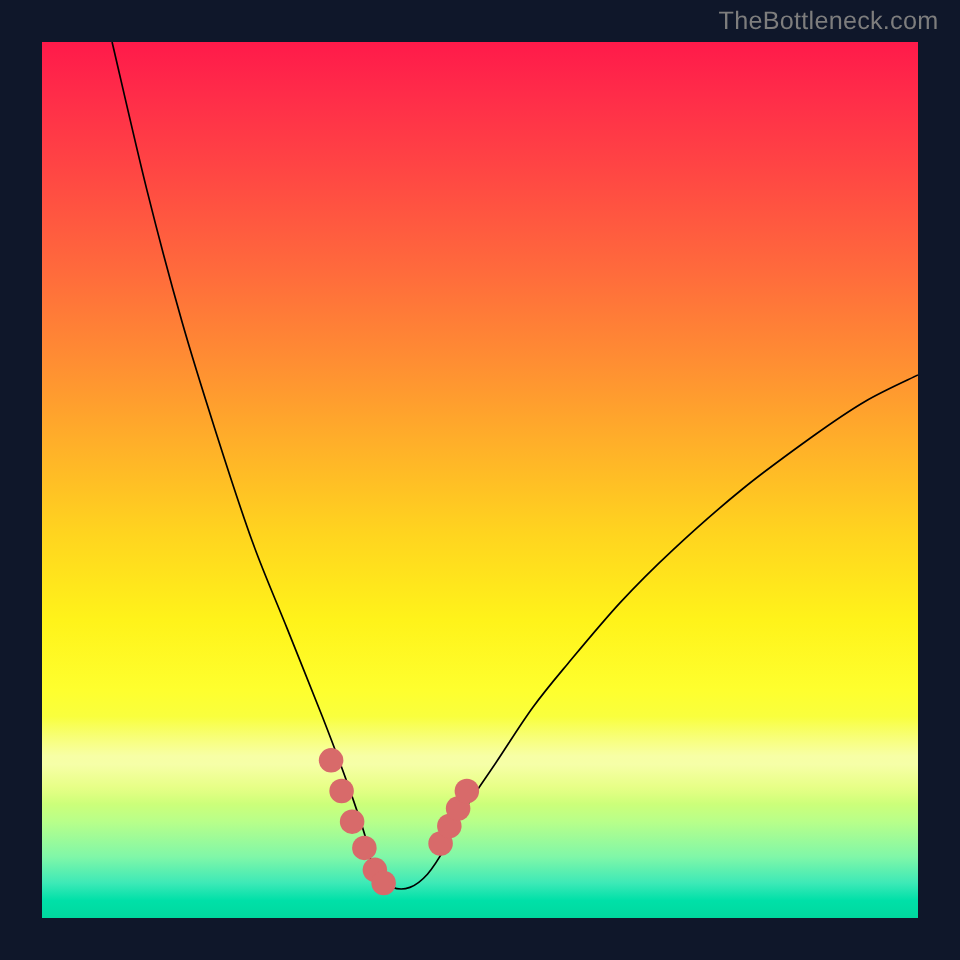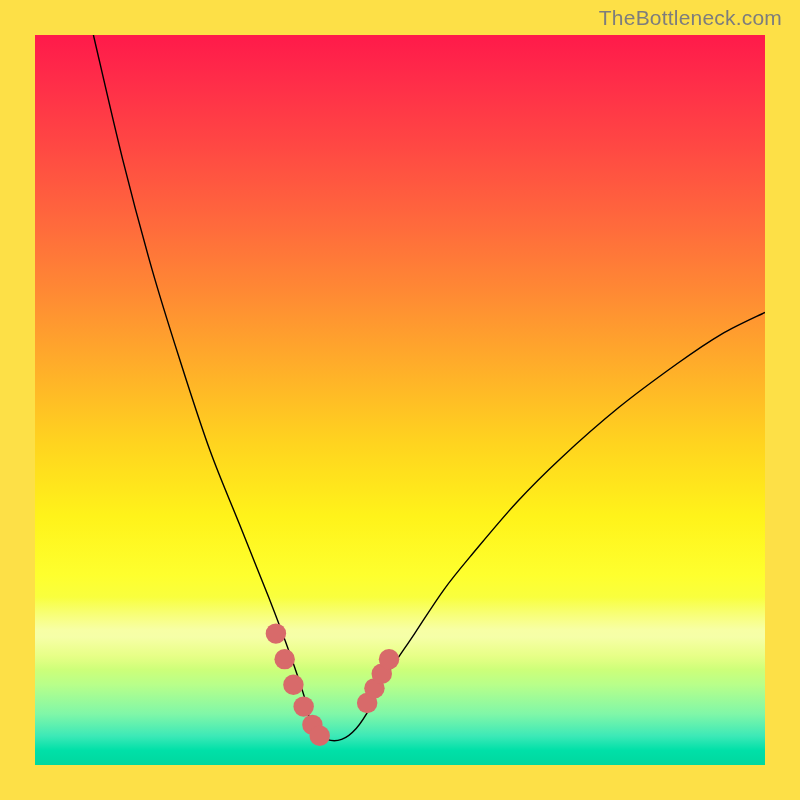--- a/index.html
+++ b/index.html
@@ -10,21 +10,21 @@
     background: #000;
     overflow: hidden;
     font-family: Arial, Helvetica, sans-serif;
   }
   .frame {
     position: absolute;
     top: 0;
     left: 0;
     width: 800px;
     height: 800px;
-    background: #fde047;
+    background: #0f172a;
   }
   .plot-area {
     position: absolute;
     top: 35px;
     left: 35px;
     width: 730px;
     height: 730px;
     overflow: hidden;
   }
   .gradient-bg {

